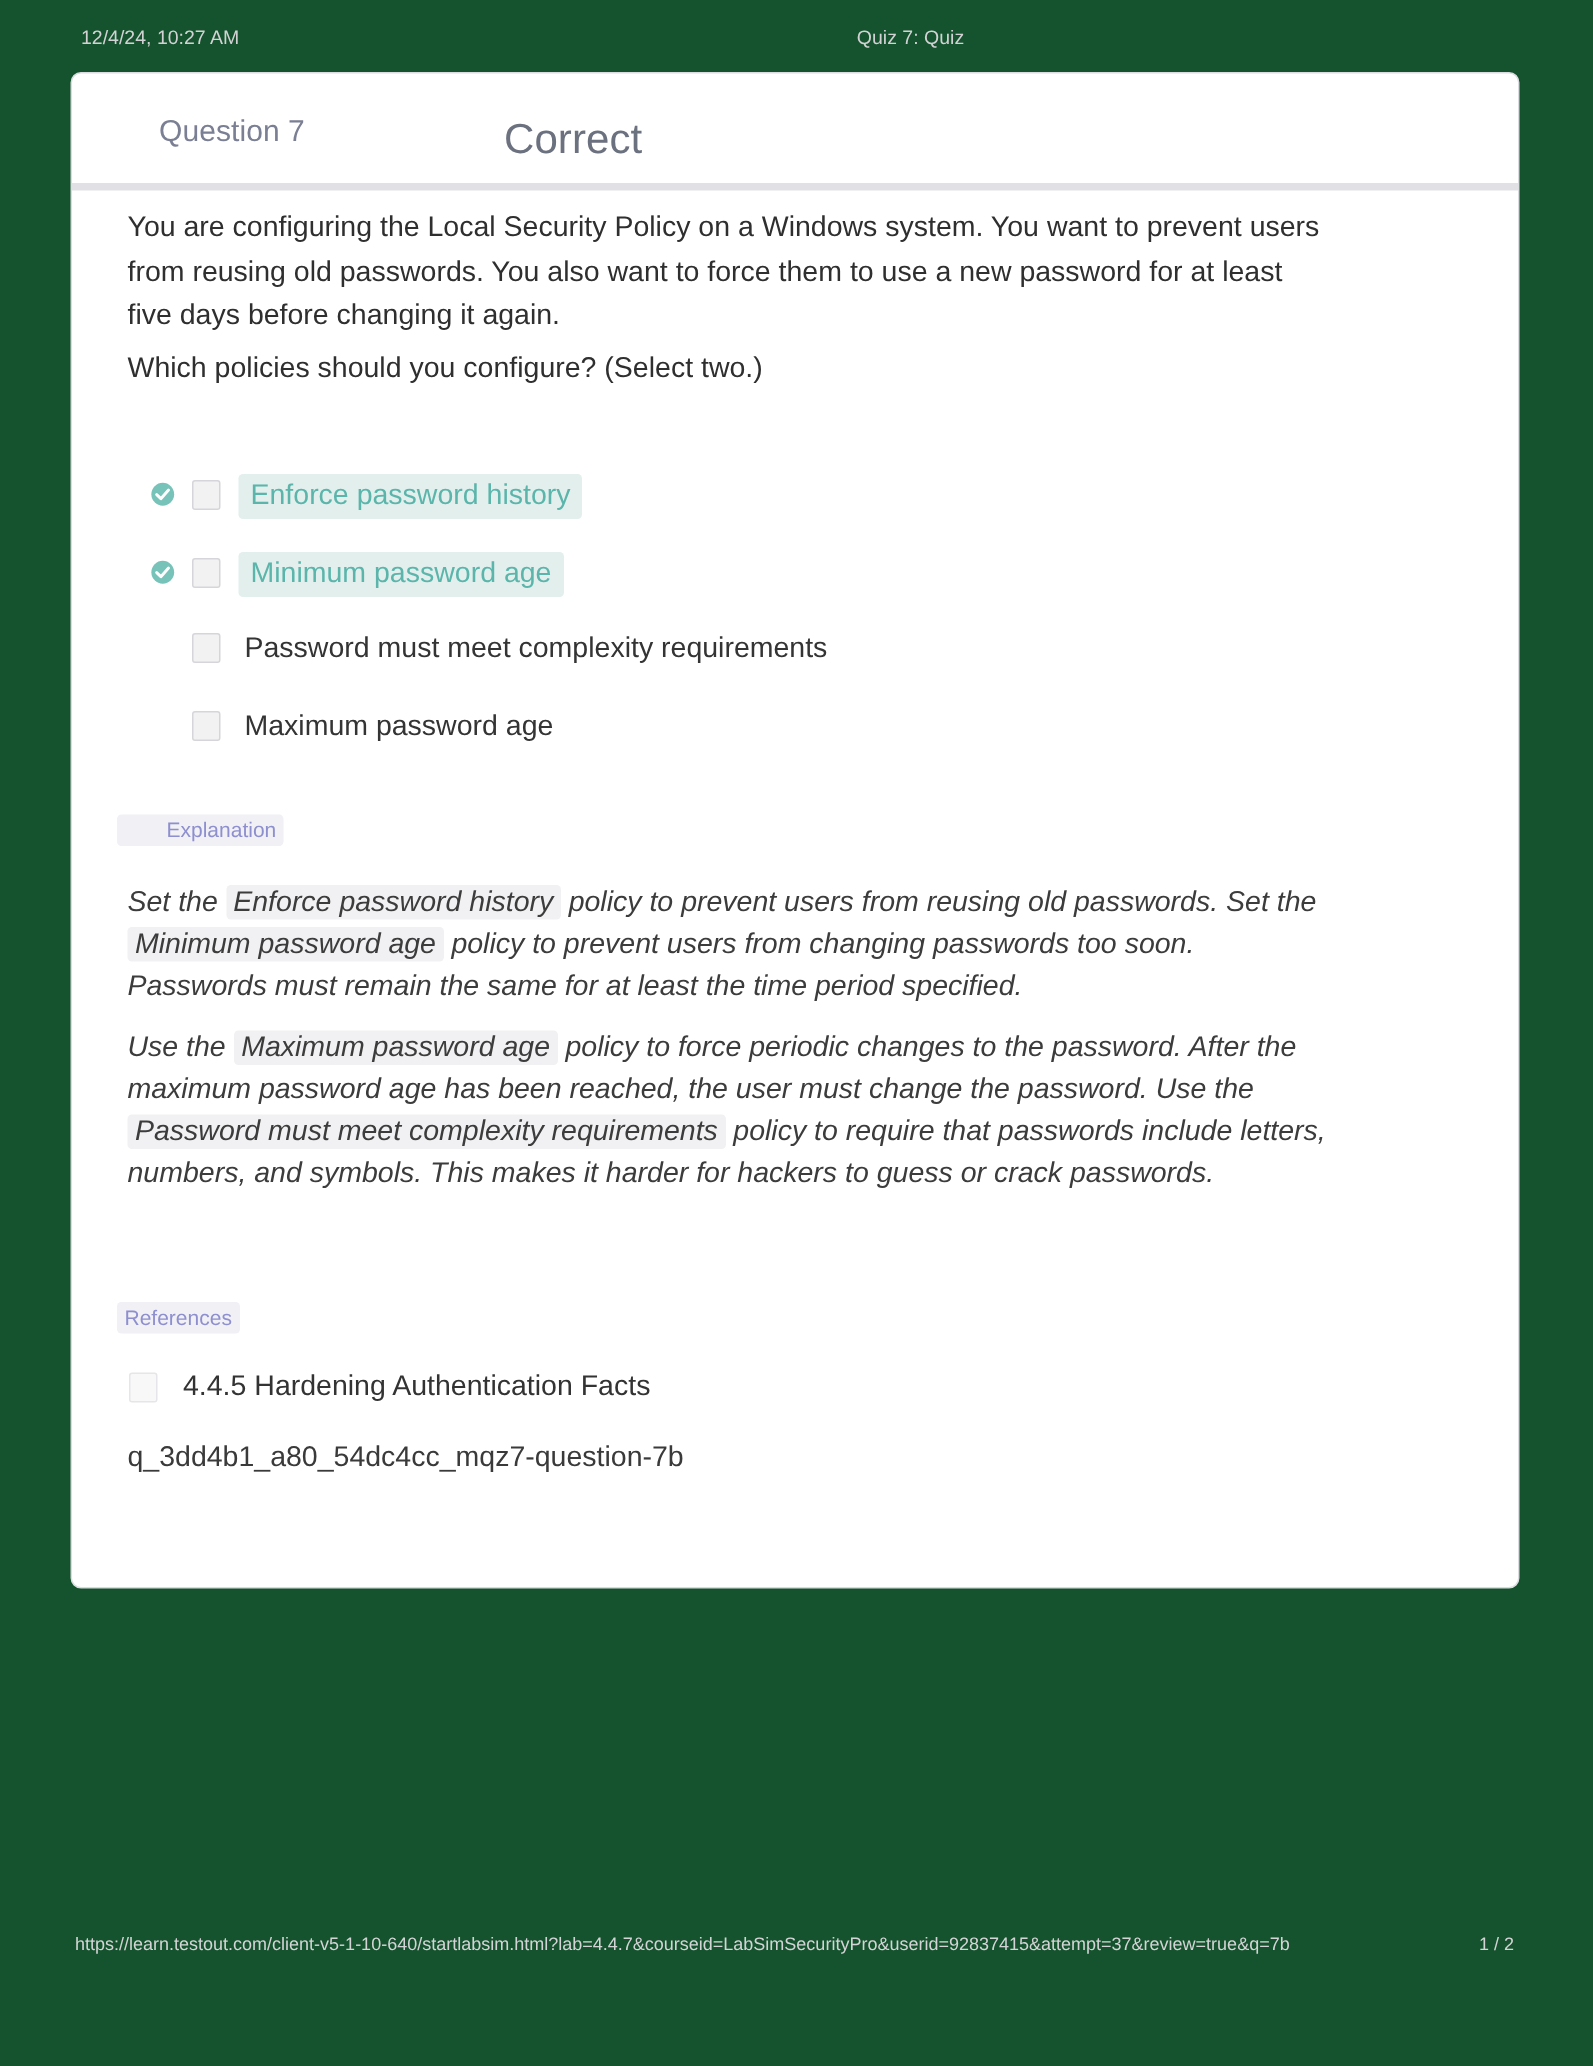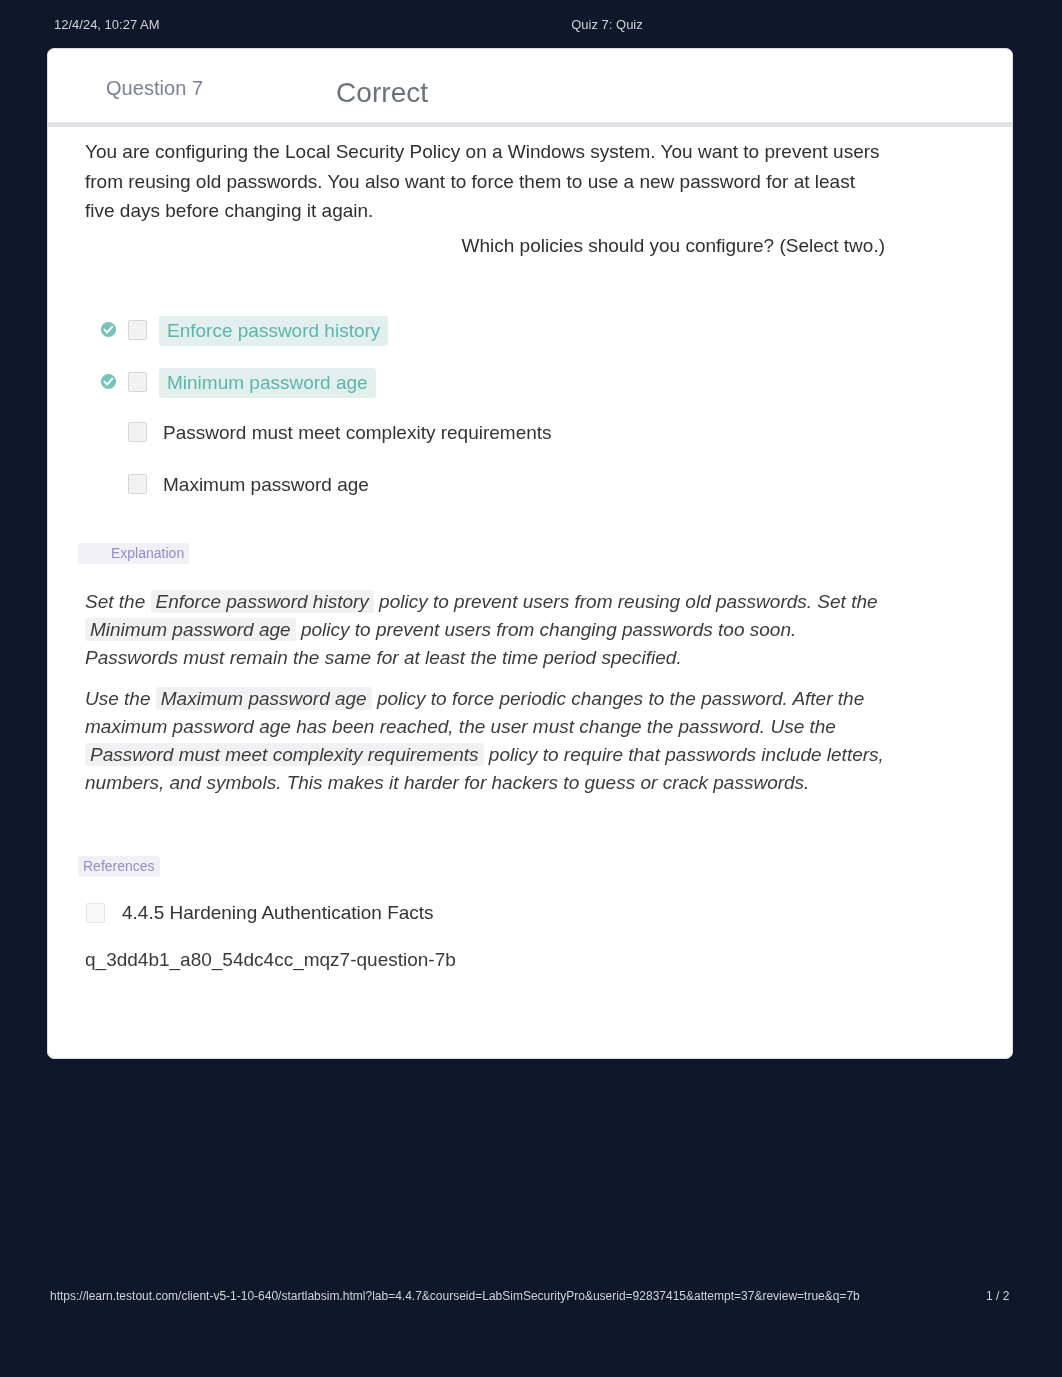--- a/index.html
+++ b/index.html
@@ -1,17 +1,17 @@
 <!DOCTYPE html>
 <html><head>
 <meta charset="utf-8">
 <style>
   html,body{margin:0;padding:0;background:#ffffff;}
   body{width:1062px;height:1377px;font-family:"Liberation Sans",sans-serif;-webkit-font-smoothing:antialiased;}
-  .page{position:relative;width:1062px;height:1377px;overflow:hidden;background:#0f172a;}
+  .page{position:relative;width:1062px;height:1377px;overflow:hidden;background:#14532d;}
 
   
   .print-hdr{position:absolute;left:0;top:17px;width:1062px;height:16px;font-size:13px;color:#d2d2d4;}
   .print-hdr .left{position:absolute;left:54px;top:0;}
   .print-hdr .center{position:absolute;left:0;top:0;width:1214px;text-align:center;}
 
   
   .print-ftr{position:absolute;left:0;top:1289px;width:1062px;height:16px;font-size:12px;color:#d4d4d6;}
   .print-ftr .left{position:absolute;left:50px;top:0;}
   .print-ftr .right{position:absolute;left:986px;top:0;text-align:right;}
@@ -21,37 +21,37 @@
   .qhead{position:relative;height:78px;border-bottom:5px solid #e1e1e5;box-sizing:border-box;}
   .qhead .item{position:absolute;top:28px;display:flex;}
   .qhead .i1{left:58px;}
   .qhead .i2{left:288px;}
   .qnum{font-size:20px;color:#7a7f93;letter-spacing:.05px;}
   .qstat{font-size:28px;color:#6c717f;letter-spacing:.05px;}
 
   .body{position:absolute;left:0;top:80px;width:100%;box-sizing:border-box;padding:0 34px;}
   .qtext{position:absolute;left:37px;top:8px;width:800px;font-size:19px;line-height:29.6px;color:#2f2f2f;}
   .qtext p{margin:0;}
-  .qtext p.second{margin-top:5px;text-align:right;}
+  .qtext p.second{margin-top:5px;}
 
   .options{position:absolute;left:37px;top:187px;width:880px;}
   .opt{position:relative;height:30px;margin-bottom:22px;}
   .opt:nth-child(3){margin-top:-2px;}
   .opt .mark{position:absolute;left:15px;top:5px;width:20px;height:20px;}
   .opt .cbox{position:absolute;left:43px;top:4px;width:19px;height:20px;border:1px solid #d6d6da;border-radius:2px;background:#f2f2f3;box-sizing:border-box;}
   .opt .lbl{position:absolute;left:78px;top:0px;font-size:19px;line-height:30px;color:#343434;}
   .opt.correct .lbl{color:#5bb5ab;background:#e2efed;padding:0 8px;left:74px;border-radius:3px;}
 
   .sechead{font-size:14px;color:#8e8fcf;background:#f0f0f5;display:inline-block;padding:3px 5px;border-radius:3px;line-height:15px;margin-left:-5px;}
   .expl{position:absolute;left:37px;top:414px;width:806px;}
   .expl .sechead{margin:0 0 24px -7px;padding-left:33px;}
   .expl p{font-size:19px;line-height:28.2px;color:#3c3c3c;margin:0 0 12px 0;font-style:italic;}
   code{font-family:"Liberation Sans",sans-serif;background:#f1f1f3;border-radius:3px;padding:1px 5px;font-size:19px;}
   .refs{position:absolute;left:37px;top:727px;width:860px;}
-  .refs .sechead{margin:0 0 22px -7px;}
+  .refs .sechead{margin:12px 0 22px -7px;}
   .ref{position:relative;height:26px;margin-bottom:24px;text-align:right;}
   .ref:first-of-type{margin-top:4px;}
   .ref:nth-of-type(2){margin-top:1px;margin-bottom:21px;}
   .ref .cbox{position:absolute;left:1px;top:3px;width:19px;height:20px;border:1px solid #e6e6ea;border-radius:2px;background:#f8f8f9;box-sizing:border-box;}
   .ref .lbl{position:absolute;left:37px;top:0;font-size:19px;line-height:26px;color:#333;}
   .tail{font-size:19px;color:#3a3a3a;margin-top:0px;line-height:26px;}
 </style>
 </head>
 <body>
 

